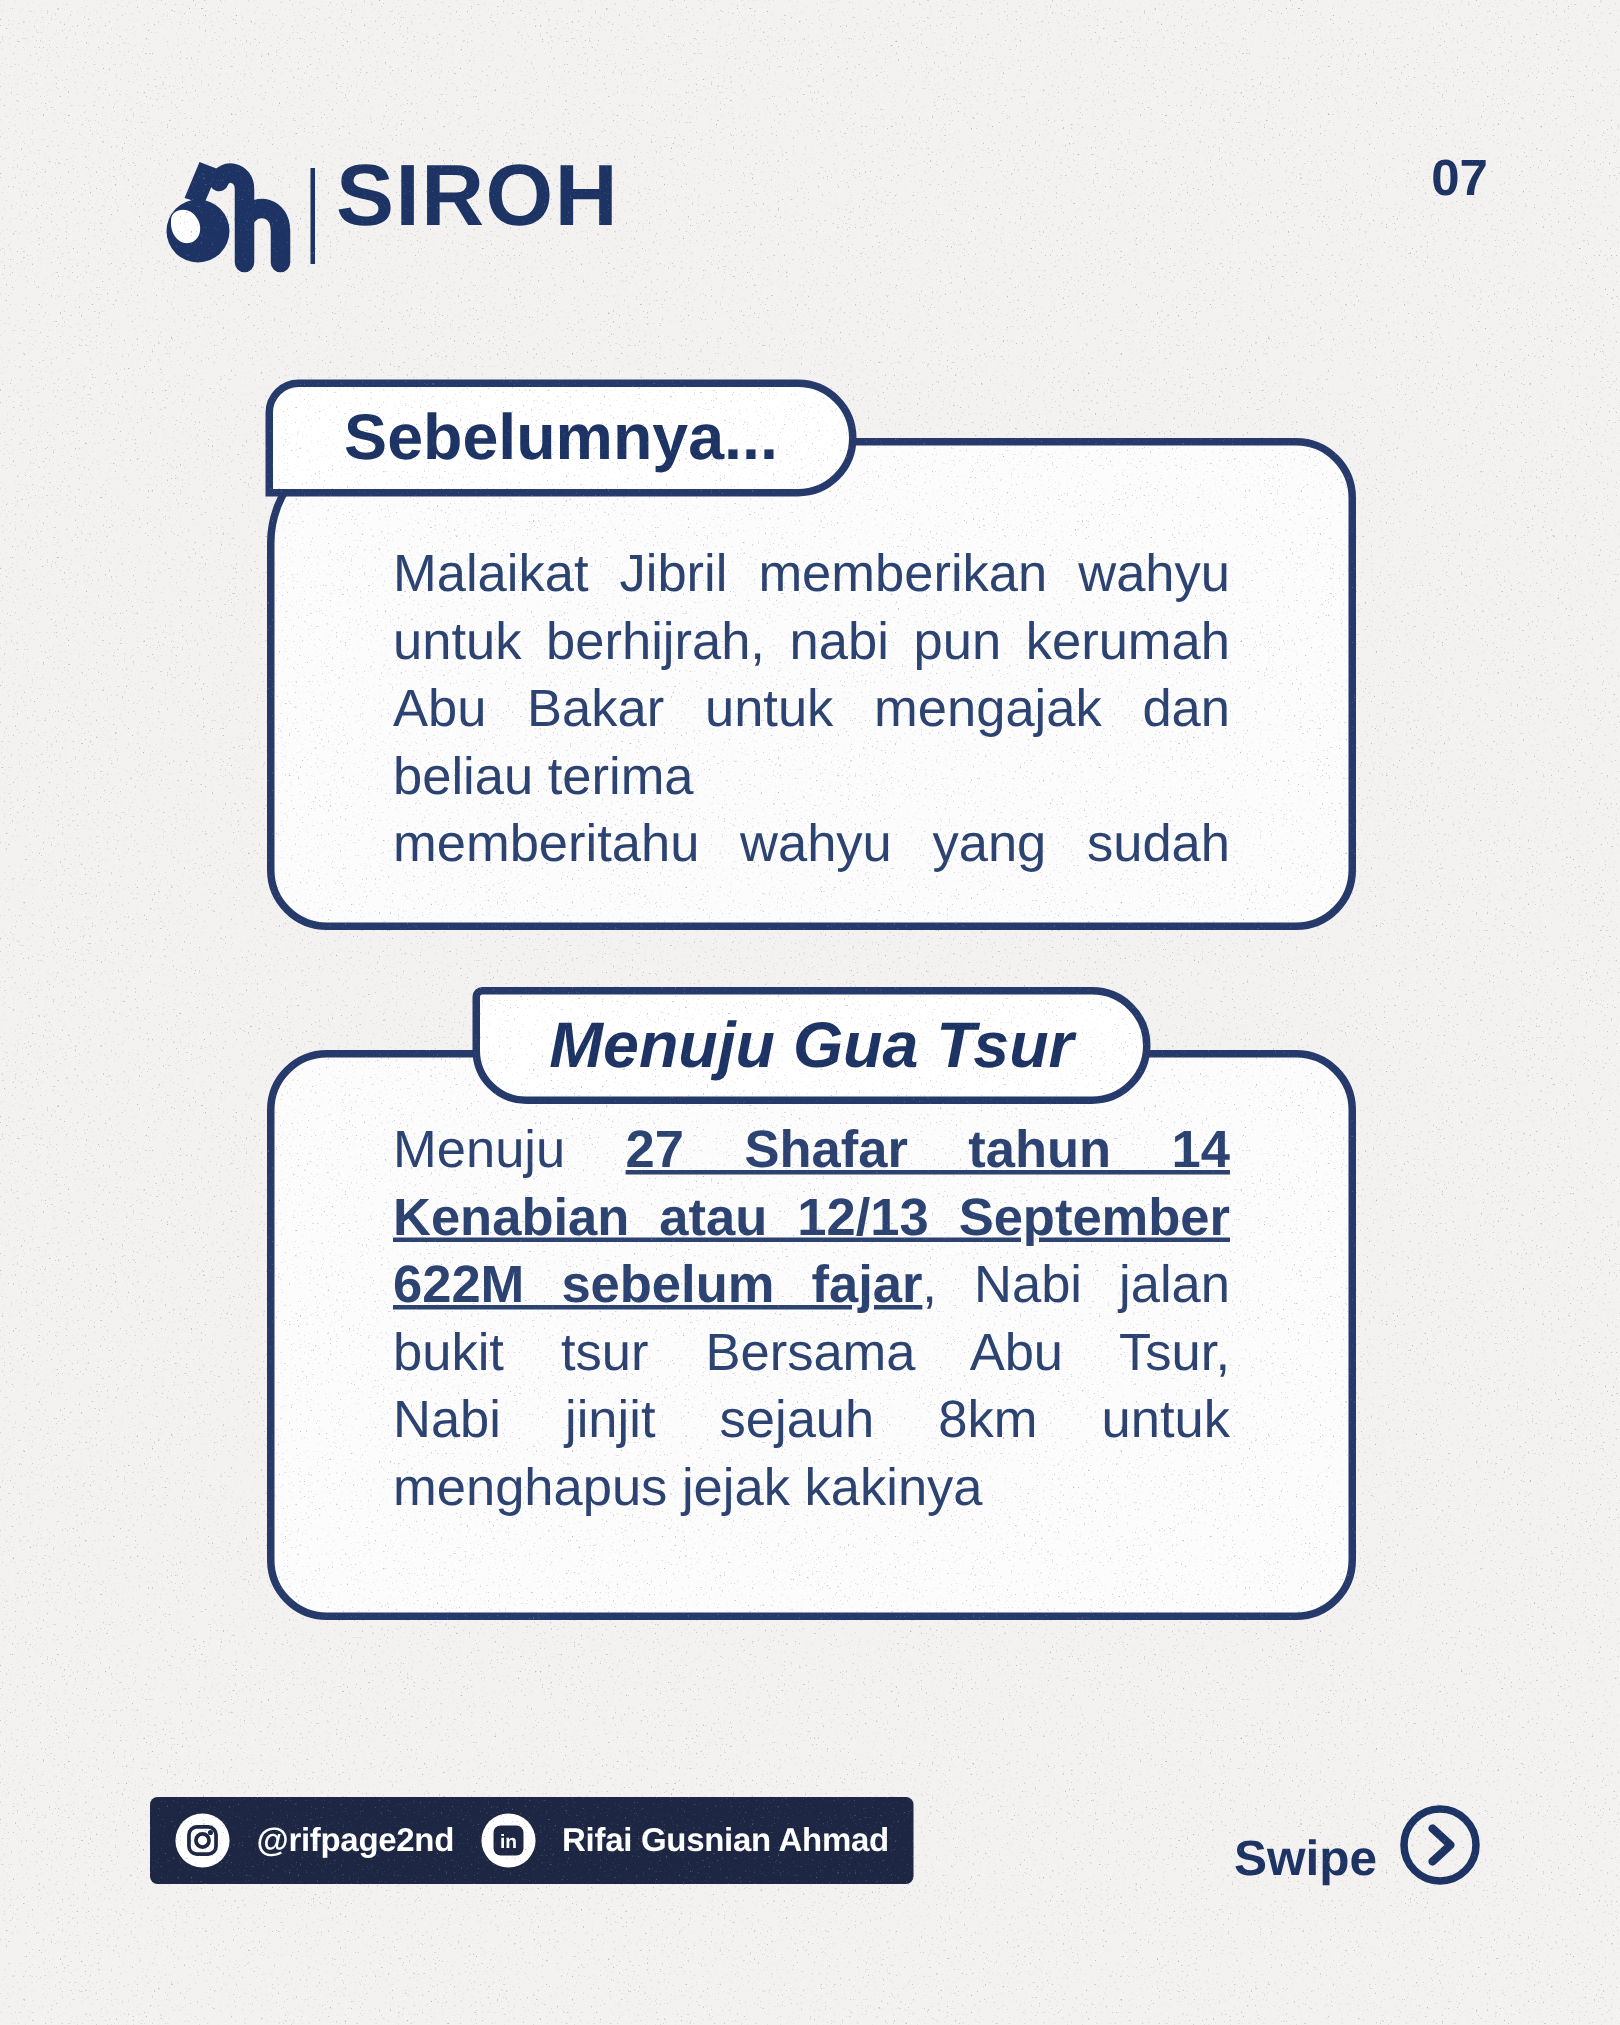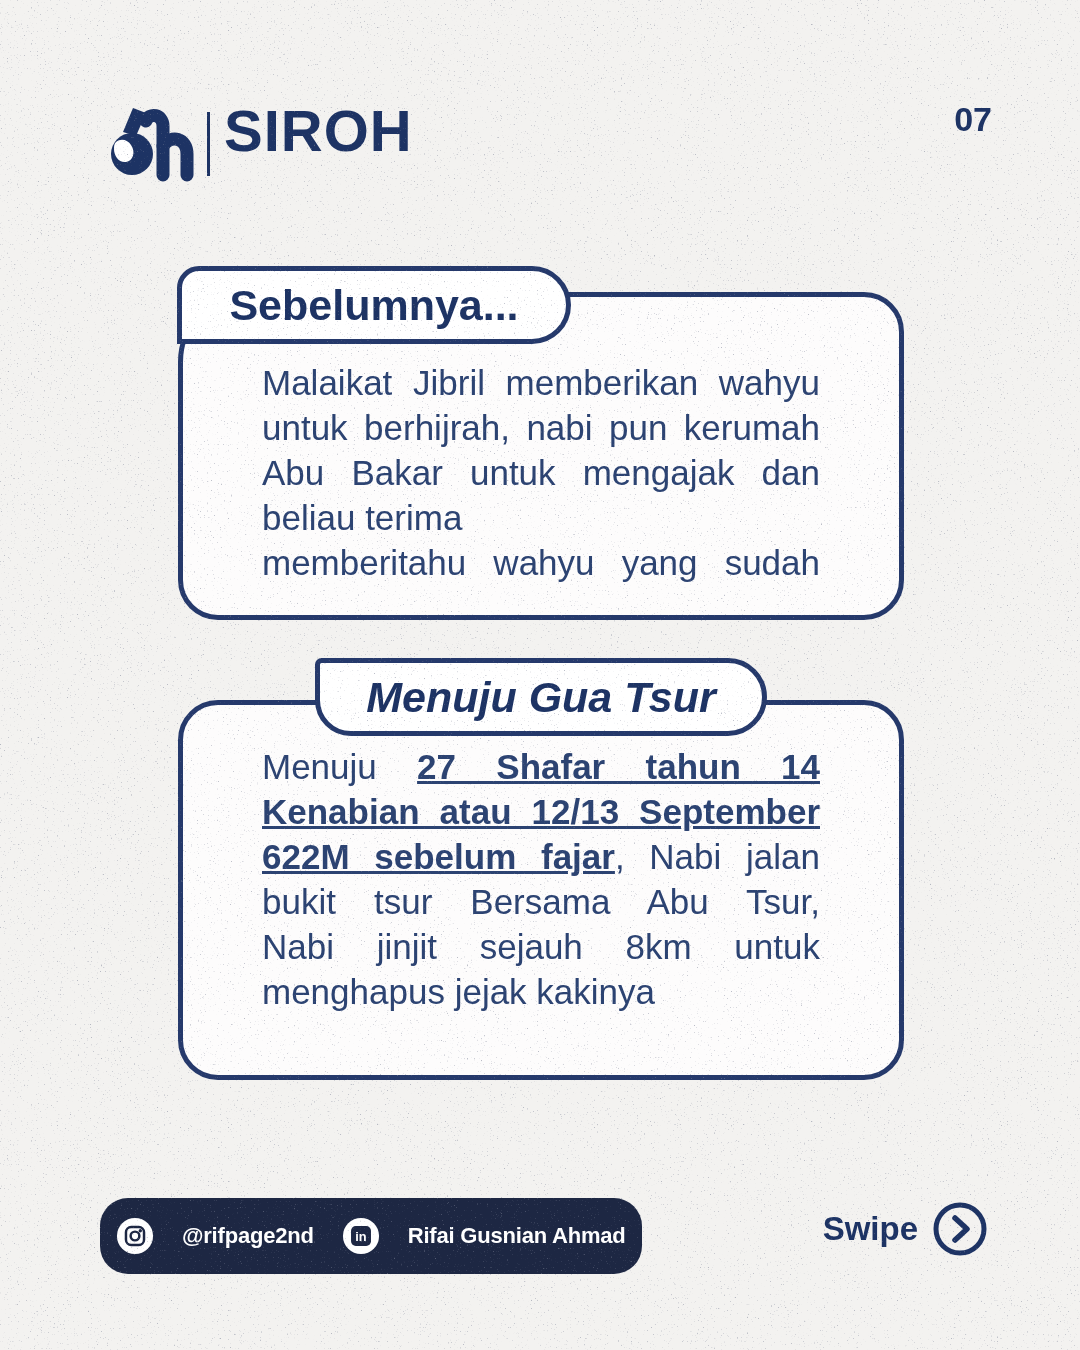--- a/index.html
+++ b/index.html
@@ -31,48 +31,48 @@
   .card-1{top:292px;height:328px;border-radius:70px 40px 40px 40px;}
   .card-2{top:700px;height:380px;border-radius:40px;}
   .tab{
     position:absolute;z-index:2;
     background:#ffffff;
     border:5px solid var(--border,#25396b);
     box-sizing:border-box;
     display:flex;align-items:center;justify-content:center;
     font-size:43px;font-weight:700;color:var(--navy,#1d3364);
   }
-  .tab-1{left:177px;top:266px;width:394px;height:78px;border-radius:34px 60px 60px 0;}
+  .tab-1{left:177px;top:253px;width:394px;height:78px;border-radius:34px 60px 60px 0;}
   .tab-2{left:315px;top:658px;width:452px;height:78px;border-radius:10px 60px 60px 55px;font-style:italic;}
   .card-body{
     position:absolute;z-index:3;left:262px;width:558px;
     color:var(--body,#2c4372);
     font-size:35px;line-height:45px;
   }
   .card-body-1{top:360px;}
   .card-body-2{top:744px;}
   .body-line{text-align:justify;text-align-last:justify;white-space:normal;}
   .body-line.last{text-align-last:left;}
   .body-line .b{font-weight:bold;text-decoration:underline;}
   
   .social-pill{
-    position:absolute;left:100px;top:1198px;height:76px;
+    position:absolute;left:100px;top:1198px;height:58px;
     background:var(--pill,#1d2743);
-    border-radius:28px;
+    border-radius:5px;
     display:inline-flex;align-items:center;
-    padding:0 16px;gap:28px;
+    padding:0 16px;gap:17px;
     z-index:3;
   }
   .social-pill .handle{
     color:#ffffff;font-size:22px;font-weight:700;letter-spacing:-0.2px;white-space:nowrap;
   }
   .round-icon{width:38px;height:38px;flex:0 0 auto;display:block;}
   .swipe{
     position:absolute;right:92px;top:1200px;height:58px;
-    display:flex;align-items:center;gap:14px;z-index:3;
+    display:flex;align-items:flex-end;gap:14px;z-index:3;
   }
   .swipe-label{font-size:33px;font-weight:800;color:var(--navy,#1d3364);}
   .swipe-circle{width:56px;height:56px;display:block;}
   
   .noise{
     position:absolute;inset:0;z-index:40;pointer-events:none;opacity:.55;
   }
 </style>
 </head>
 <body>

